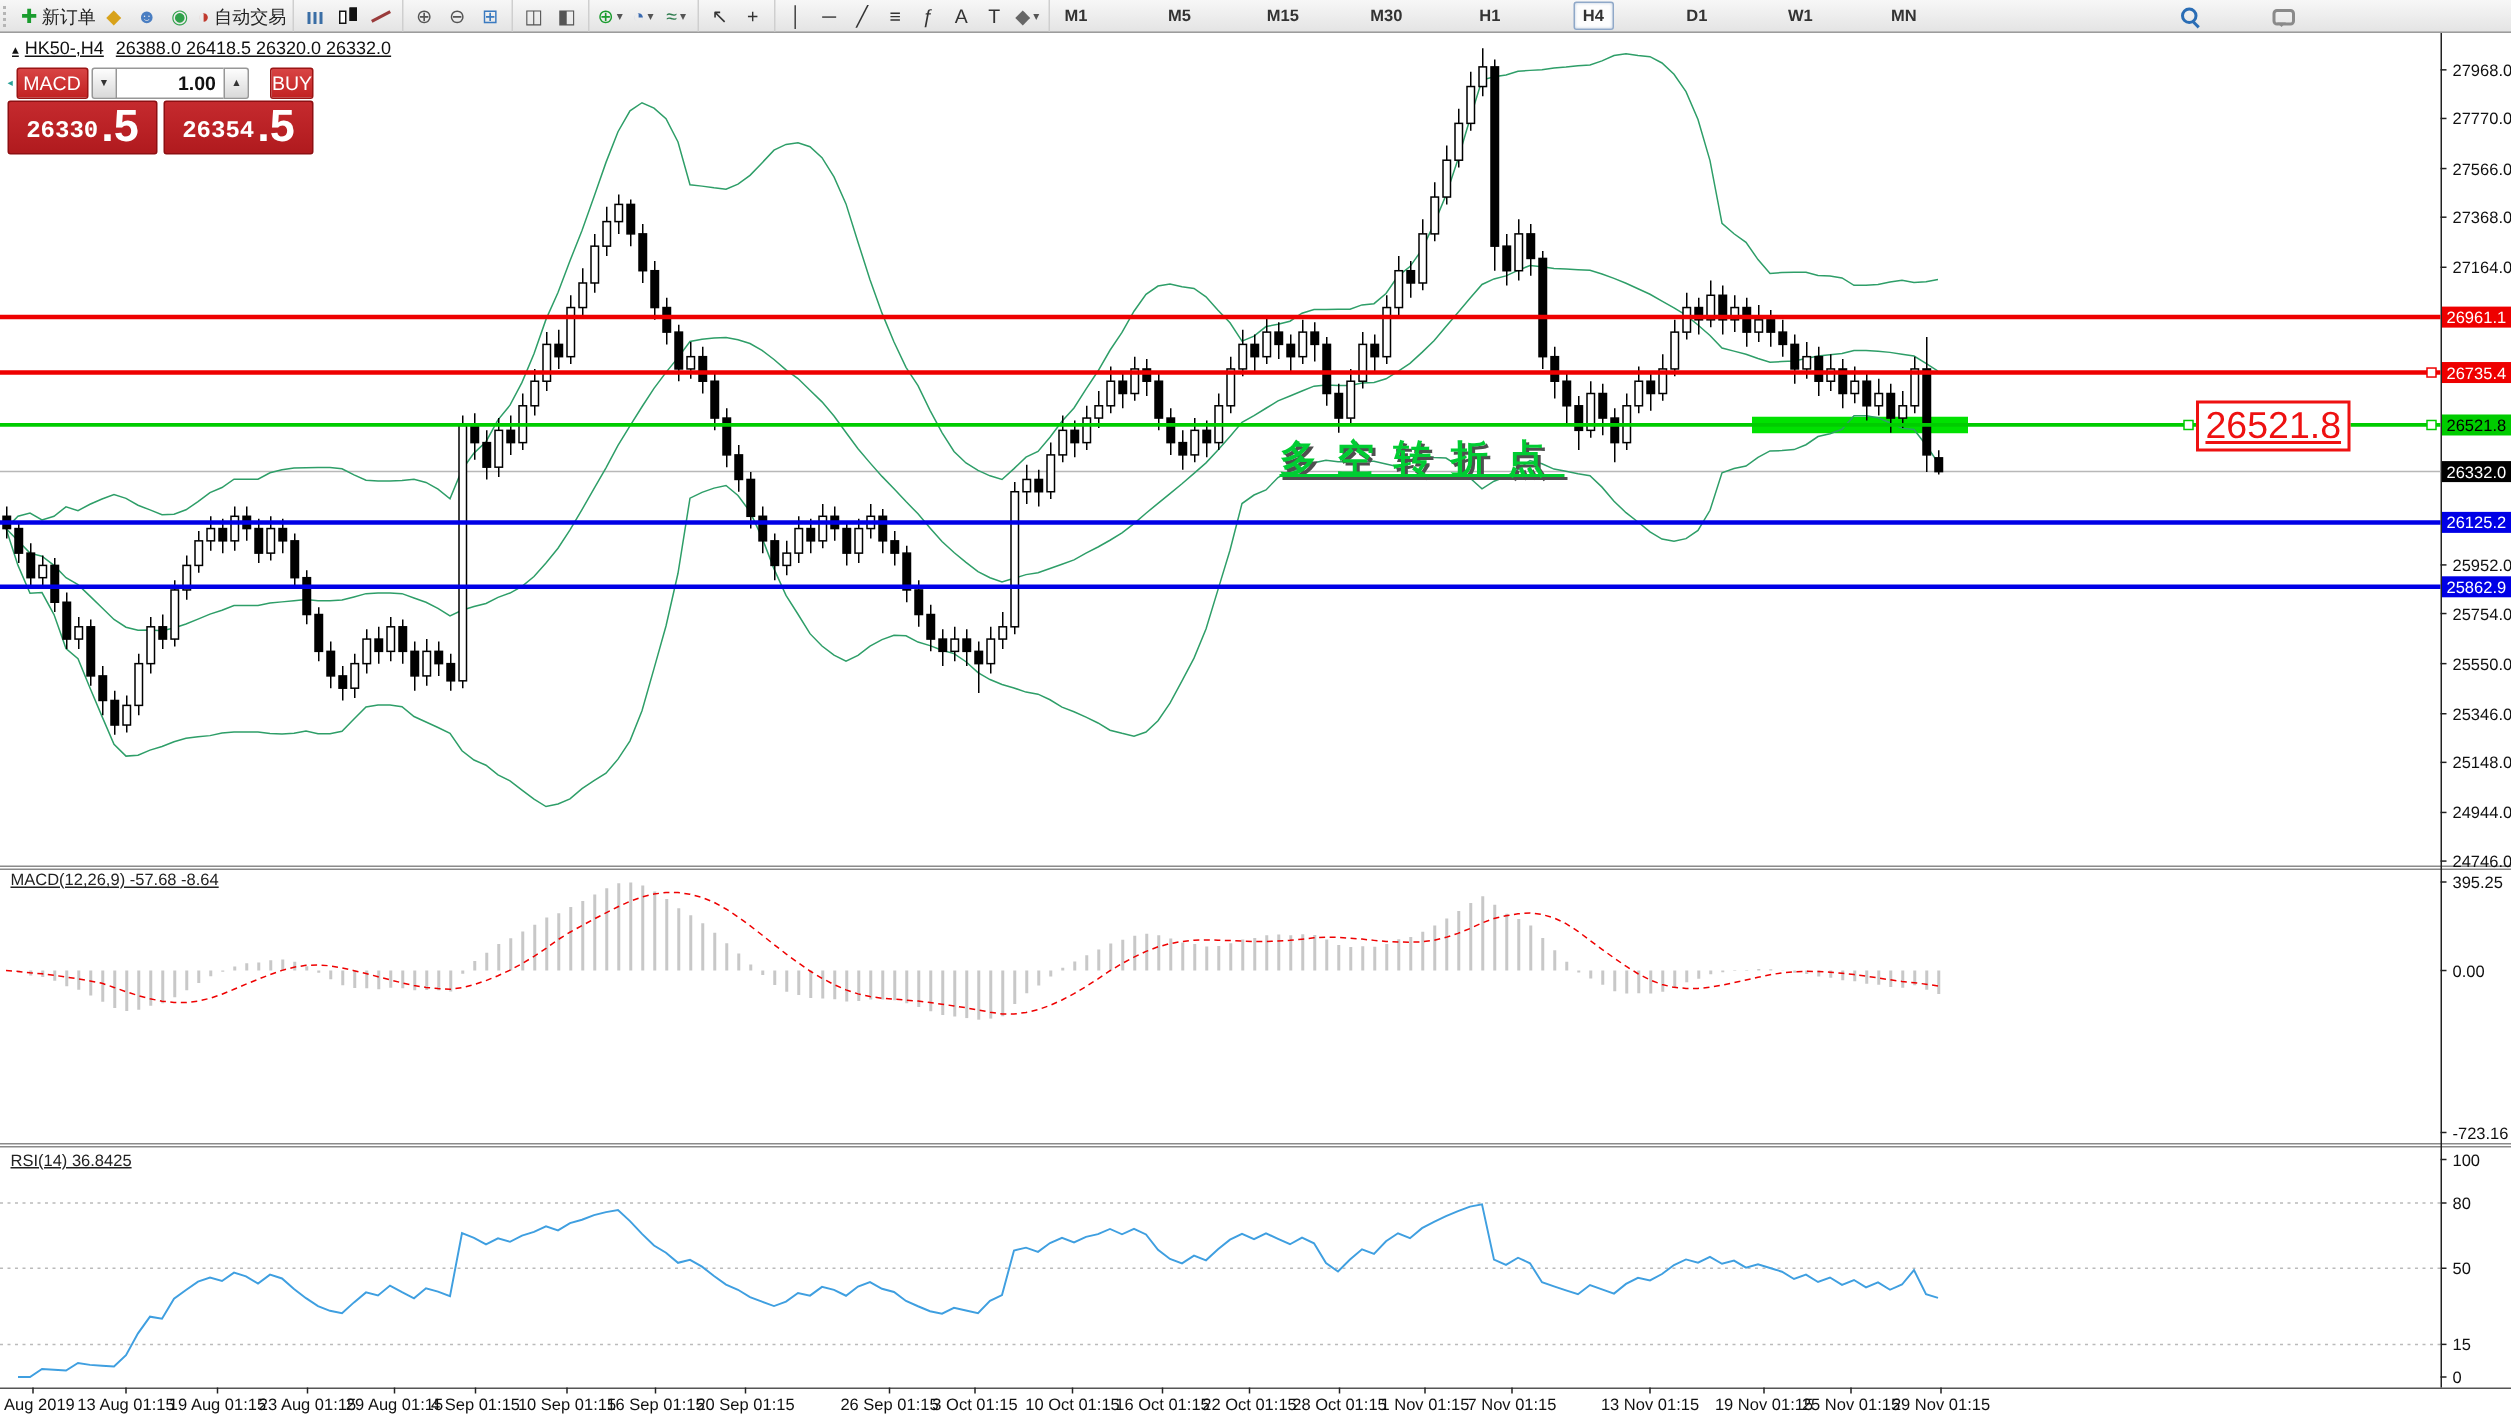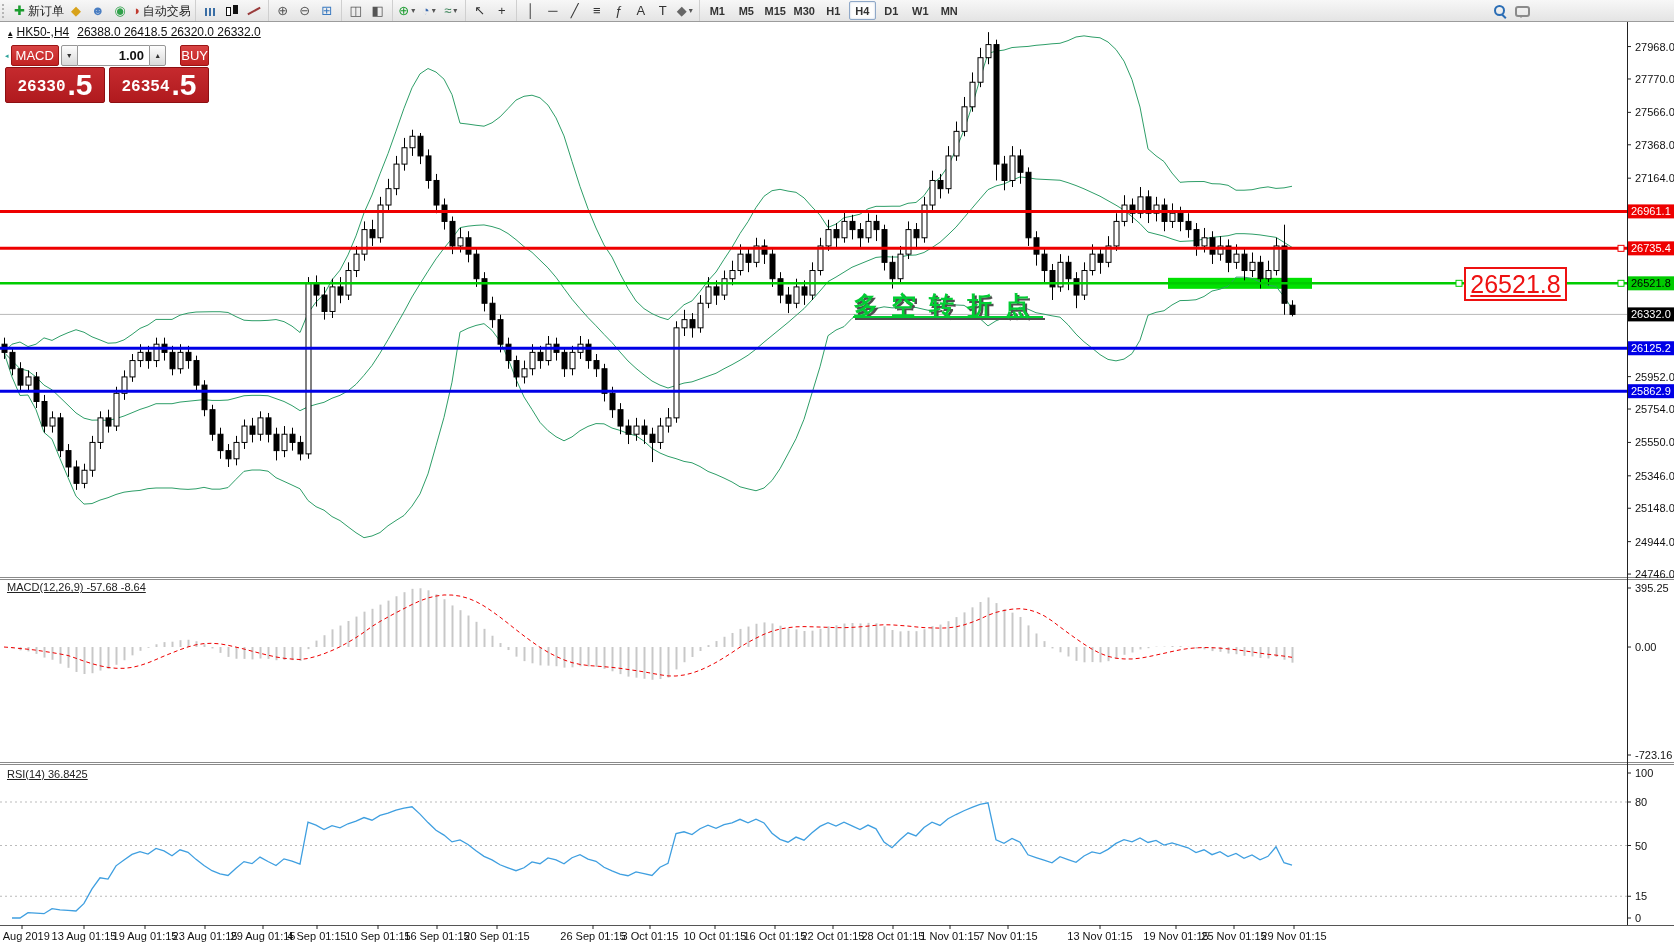--- a/index.html
+++ b/index.html
@@ -2,21 +2,21 @@
 <html><head>
 <meta charset="utf-8">
 <style>
   html,body{margin:0;padding:0;background:#fff;}
   #app{position:relative;width:1674px;height:948px;overflow:hidden;background:#fff;
        font-family:"Liberation Sans","DejaVu Sans",sans-serif;-webkit-font-smoothing:antialiased;}
   
   #toolbar{position:absolute;left:0;top:0;width:1674px;height:21px;display:flex;align-items:center;
            background:linear-gradient(#f7f7f7,#e4e4e4);border-bottom:1px solid #9c9c9c;z-index:30;}
   .tgroup{display:flex;align-items:center;height:21px;padding:0 3px;border-right:1px solid #cfcfcf;}
-  .tgroup.noline{border-right:none;}
+  .tgroup.noline{border-right:none;gap:40px;}
   .tgrip{width:4px;height:14px;margin:0 2px;border-left:2px dotted #b5b5b5;}
   .tbtn{display:inline-flex;align-items:center;justify-content:center;min-width:20px;height:18px;margin:0 1px;
         border-radius:2px;cursor:default;font-size:13px;line-height:18px;color:#444;}
   .tbtn .lbl{font-size:12px;color:#222;margin-left:3px;}
   .tbtn .dd{font-size:8px;color:#555;margin-left:2px;}
   .tfbtn{display:inline-flex;align-items:center;justify-content:center;min-width:25px;height:17px;margin:0 1px;
          font-size:11px;font-weight:bold;color:#333;border:1px solid transparent;border-radius:2px;}
   .tfbtn.active{background:#fdfdfd;border:1px solid #8fa8c8;box-shadow:inset 0 0 2px #b9c9dd;}
   .tspacer{flex:1;}
   

